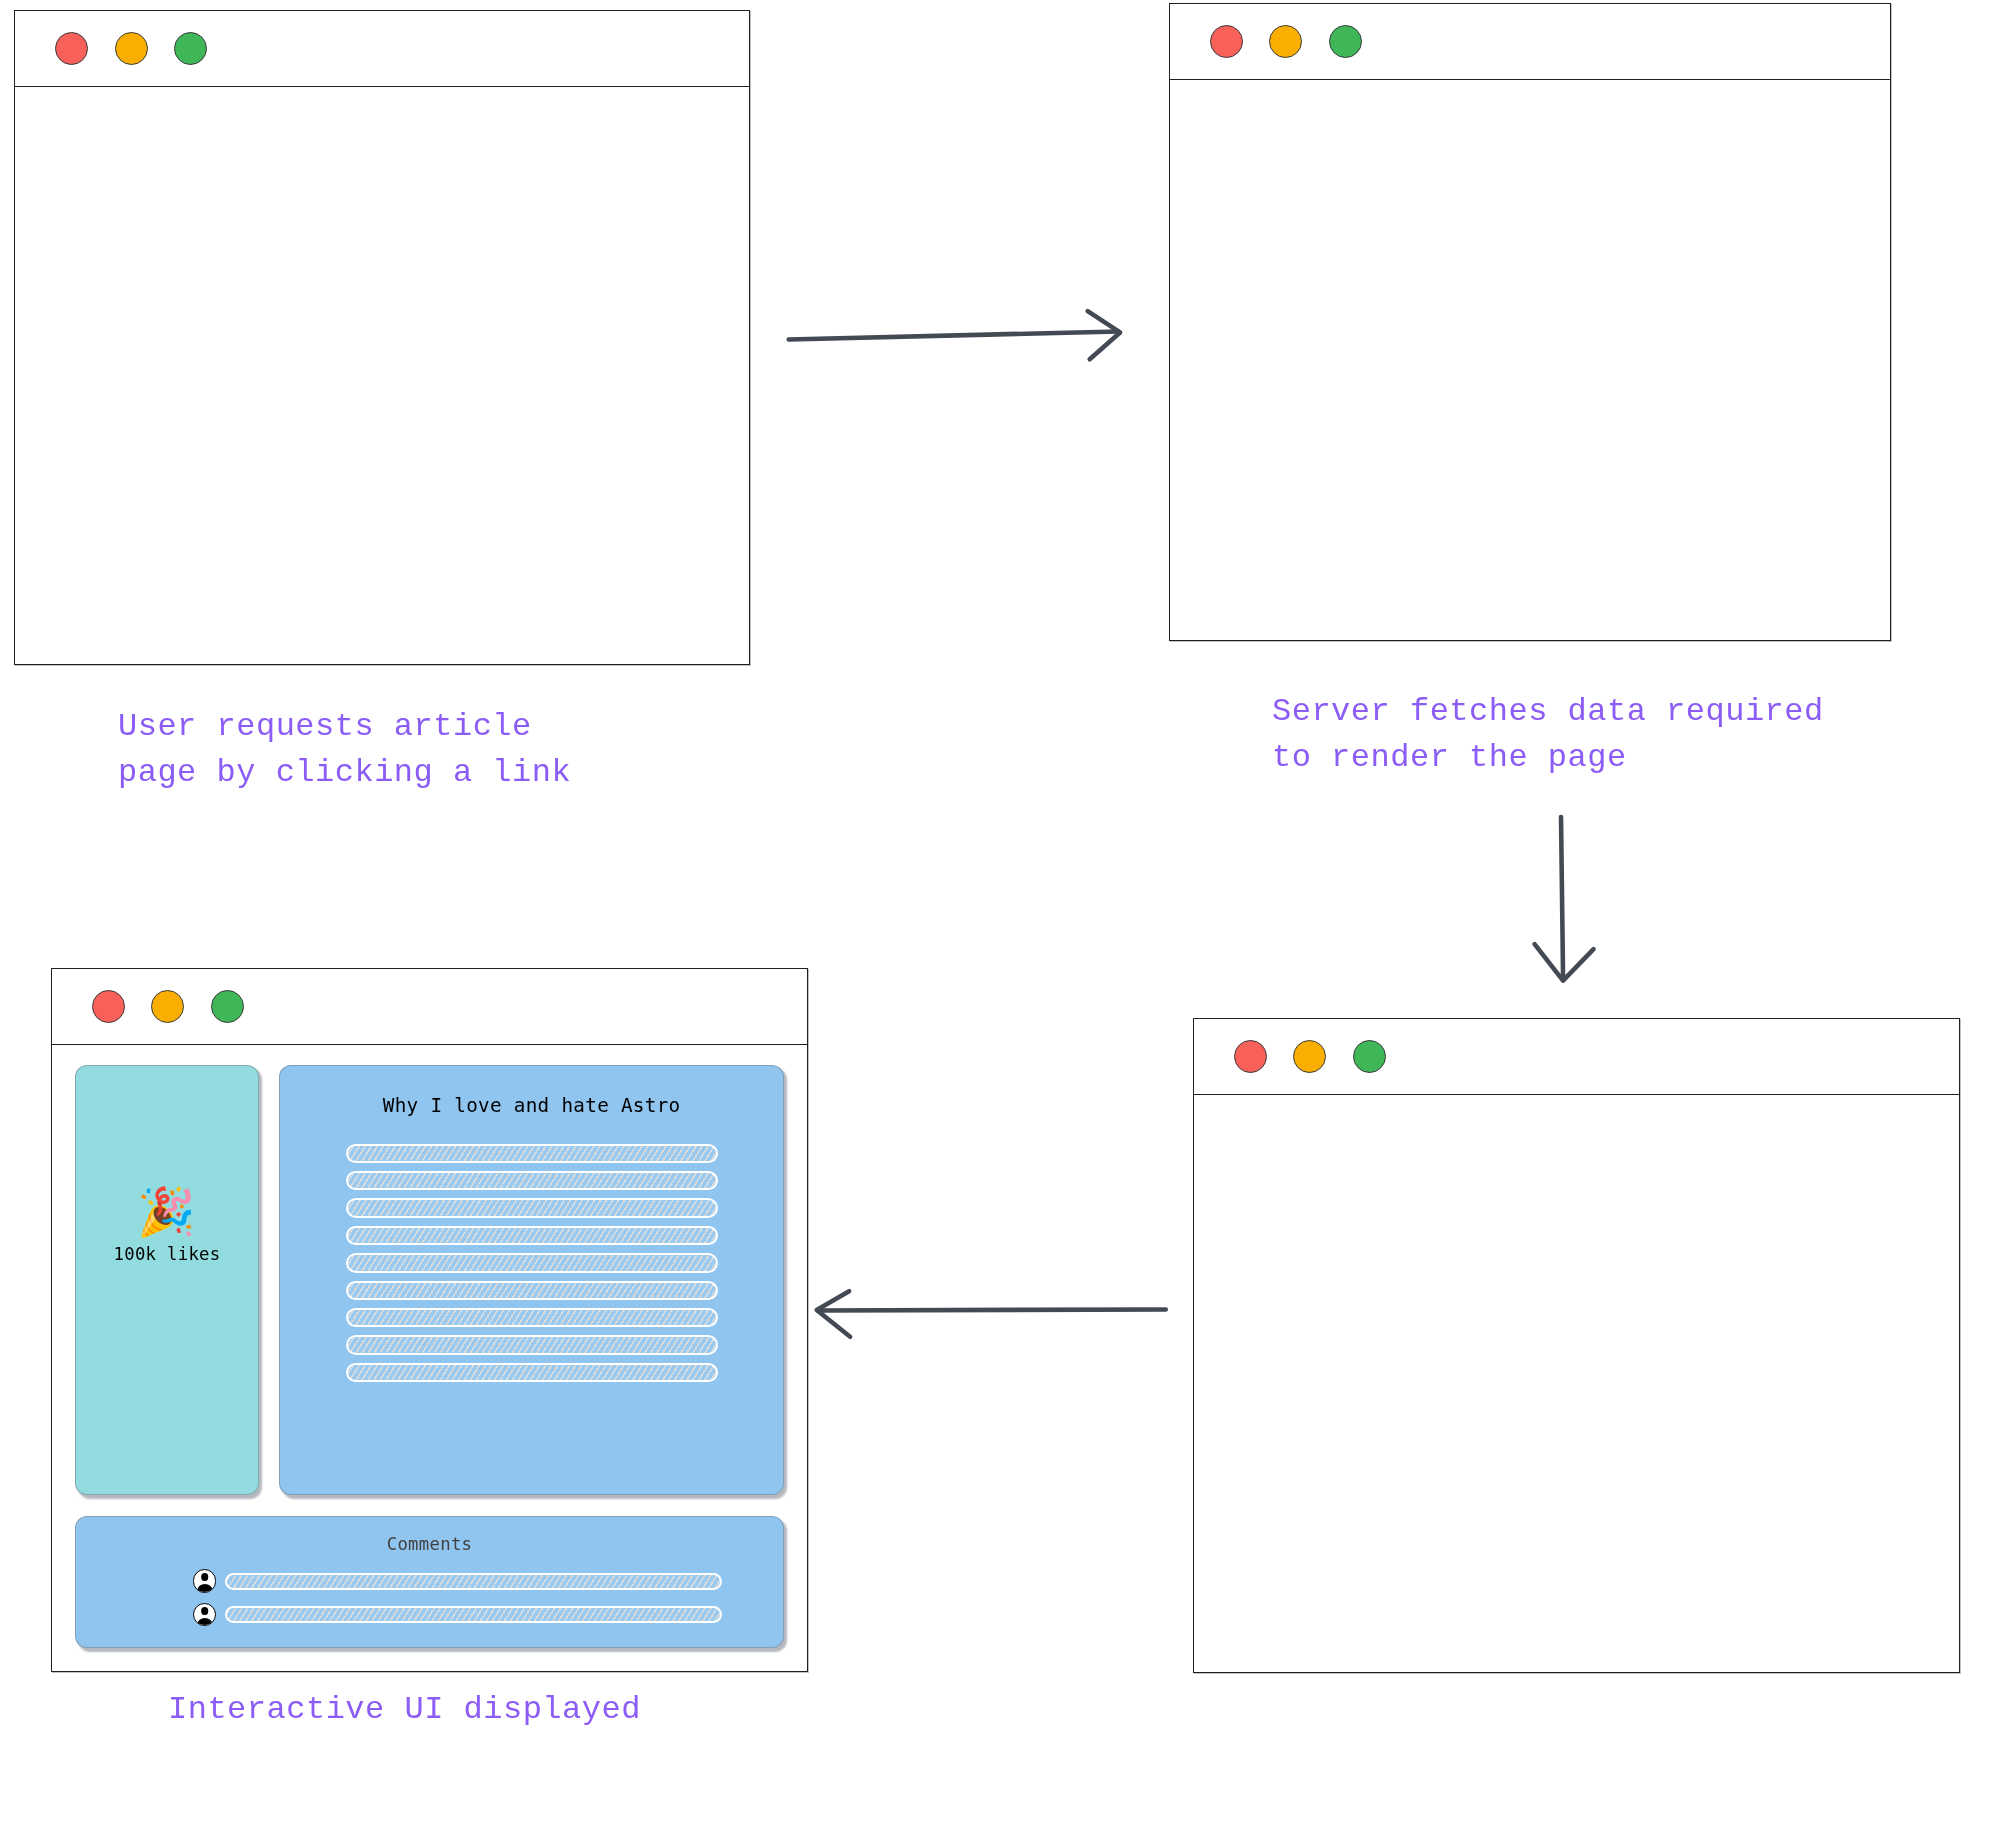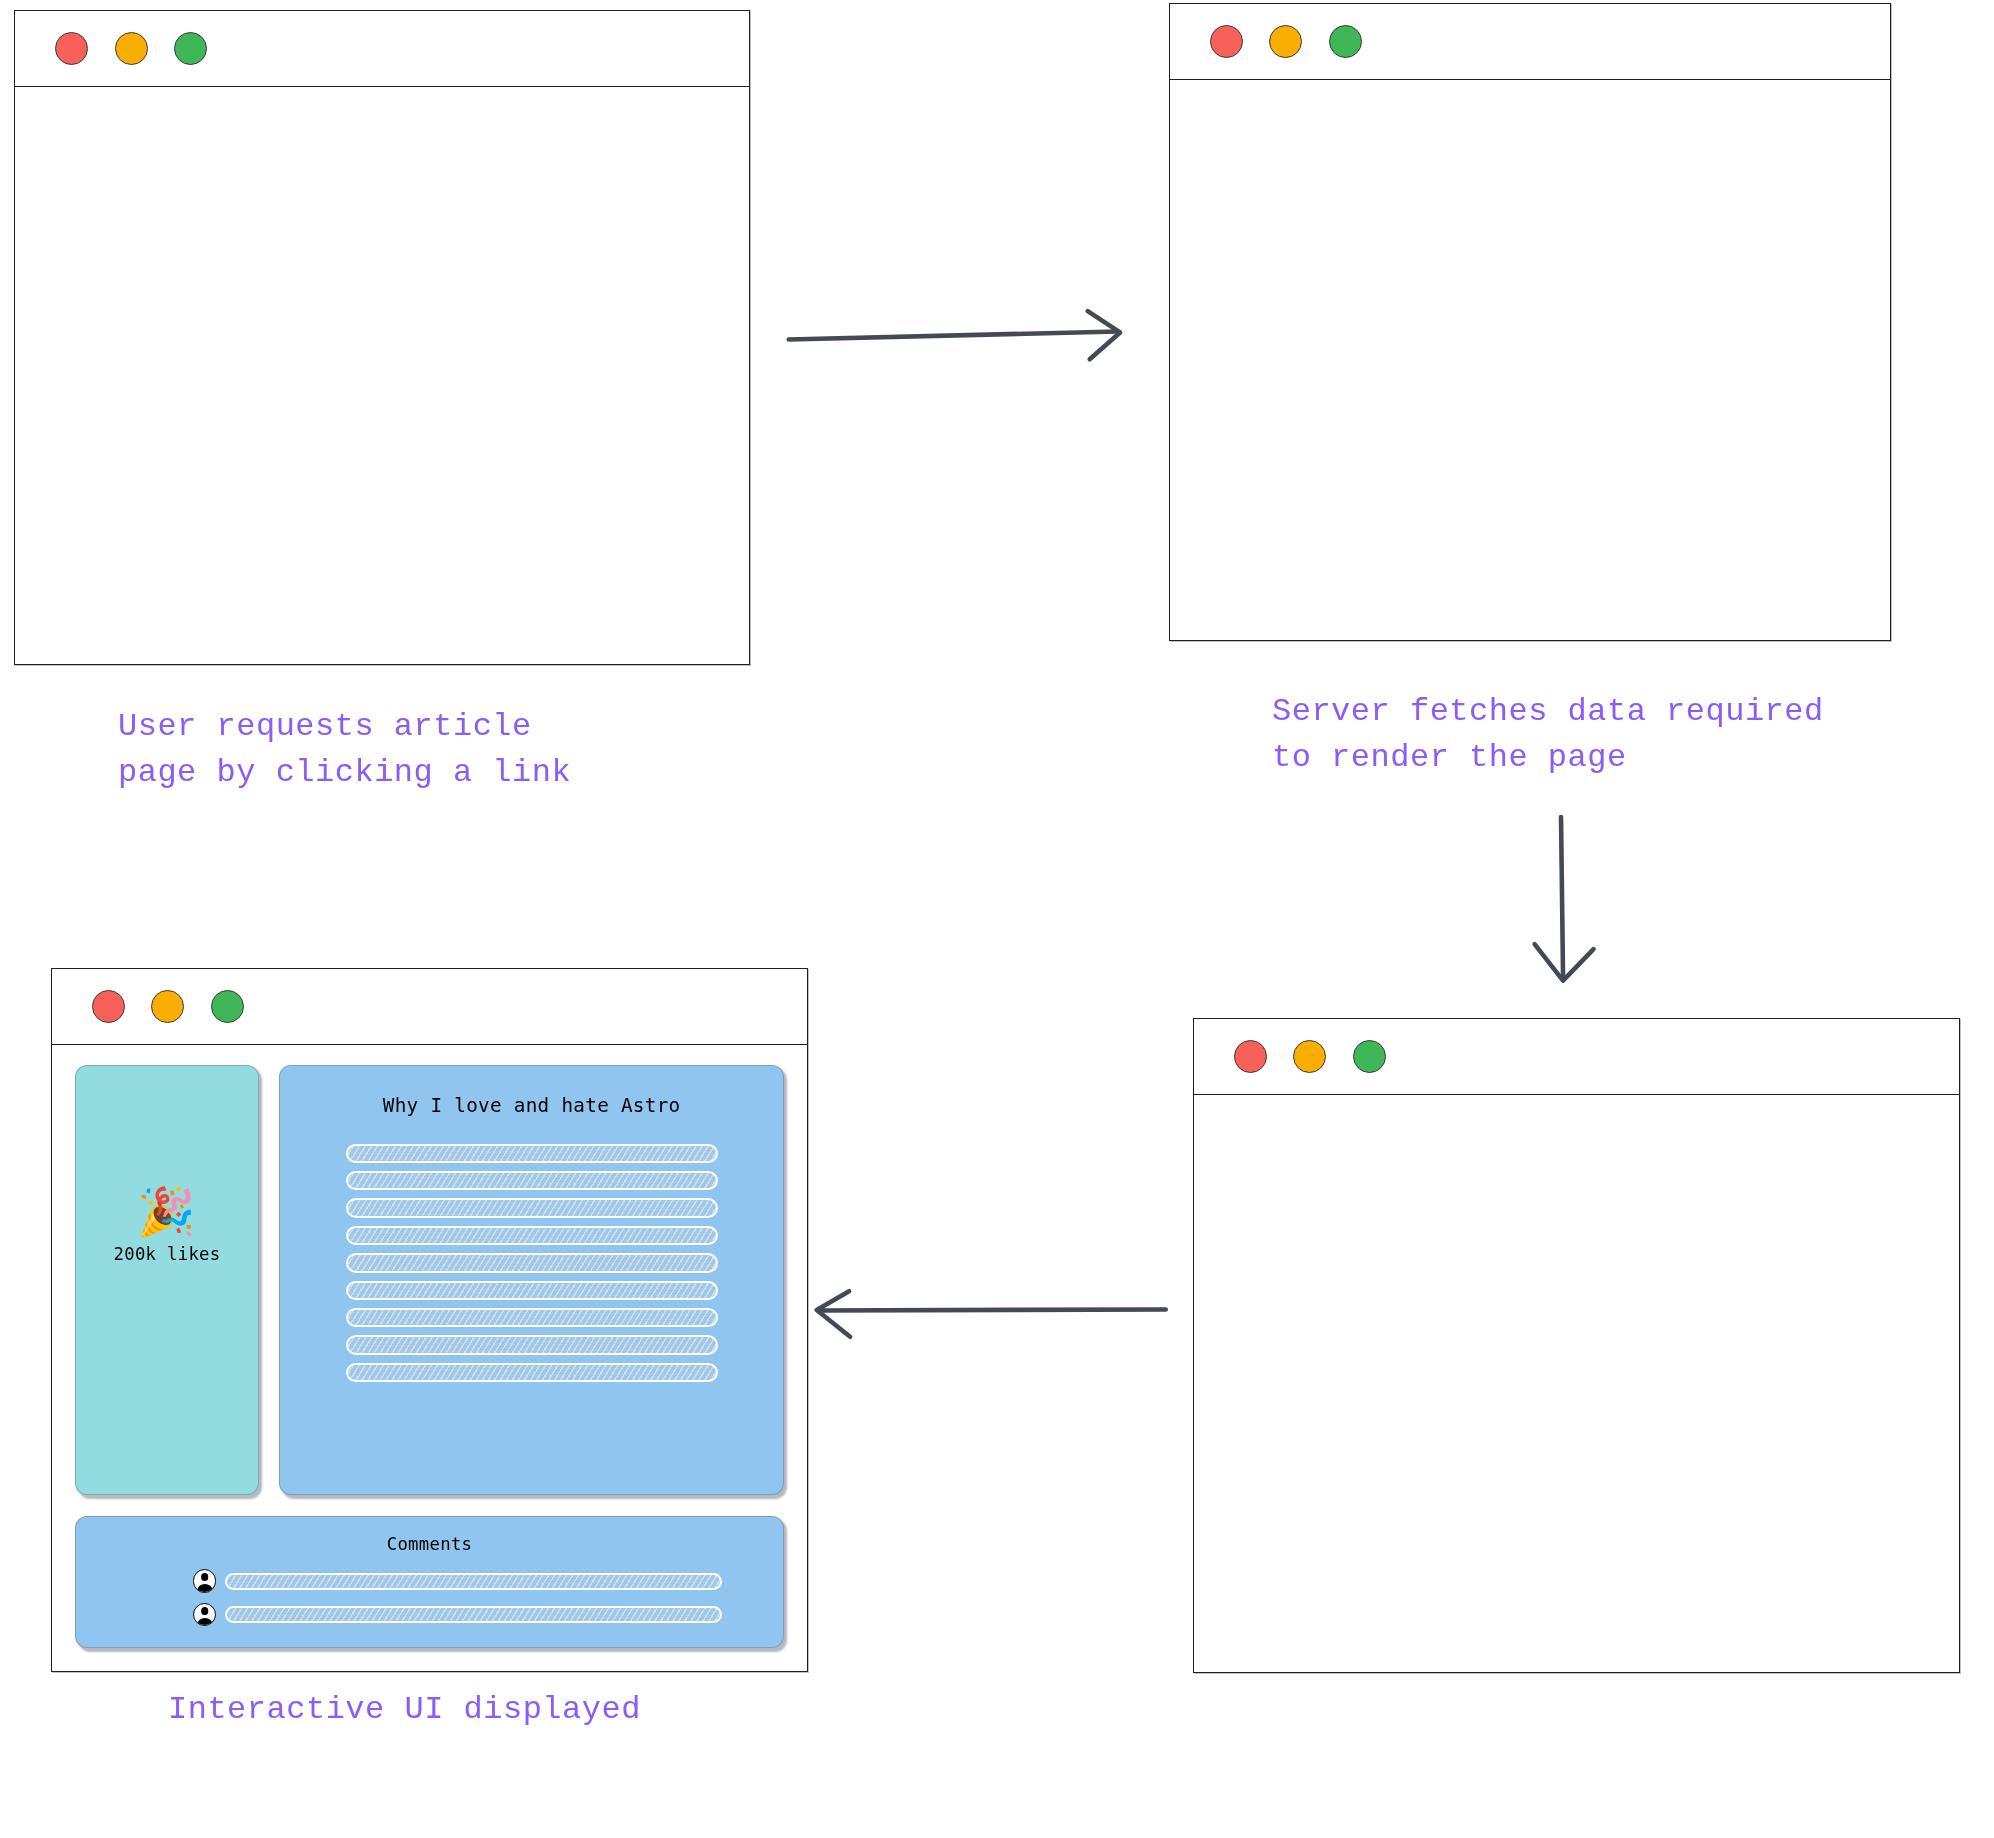--- a/index.html
+++ b/index.html
@@ -162,21 +162,21 @@
     background: #90C5F0;
     flex: 0 0 132px;
     display: flex;
     flex-direction: column;
     align-items: center;
     padding: 17.3px 0 15.2px 0;
   }
   .comments-title {
     font-family: "DejaVu Sans Mono", "Liberation Mono", monospace;
     font-size: 17.3px;
-    color: #000000;
+    color: #404040;
     margin-bottom: 15.2px;
     letter-spacing: 0.3px;
   }
   .comment-rows {
     width: 100%;
     display: flex;
     flex-direction: column;
     gap: 10.2px;
     padding-left: 117px;
     padding-right: 61px;
@@ -278,21 +278,21 @@
       <div class="dot yellow"></div>
       <div class="dot green"></div>
     </div>
     <div class="window-body">
       <div class="page-layout">
 
         <div class="page-top-row">
 
           <div class="card likes-card">
             <div class="party-emoji">🎉</div>
-            <div class="likes-label">200k likes</div>
+            <div class="likes-label">100k likes</div>
           </div>
 
           <div class="card article-card">
             <div class="article-title">Why I love and hate Astro</div>
             <div class="lines">
               <div class="line-bar"></div>
               <div class="line-bar"></div>
               <div class="line-bar"></div>
               <div class="line-bar"></div>
               <div class="line-bar"></div>

